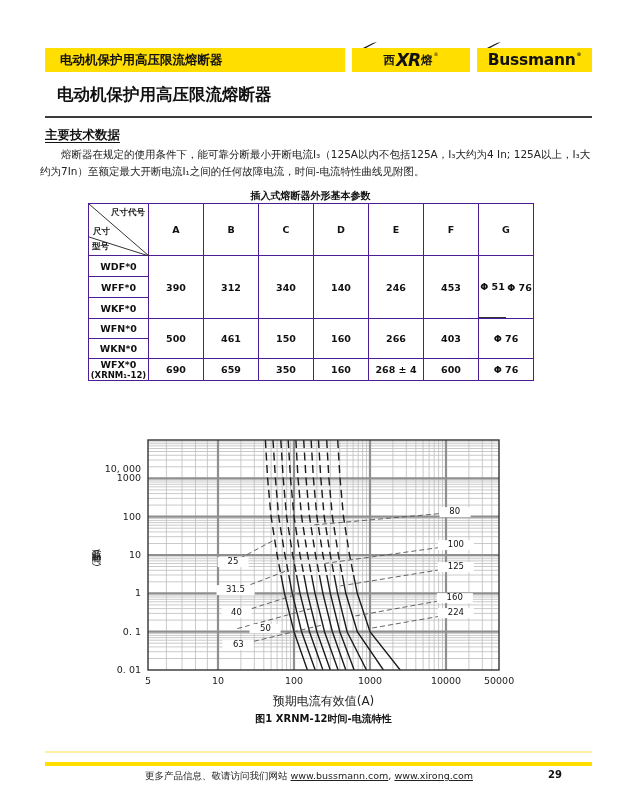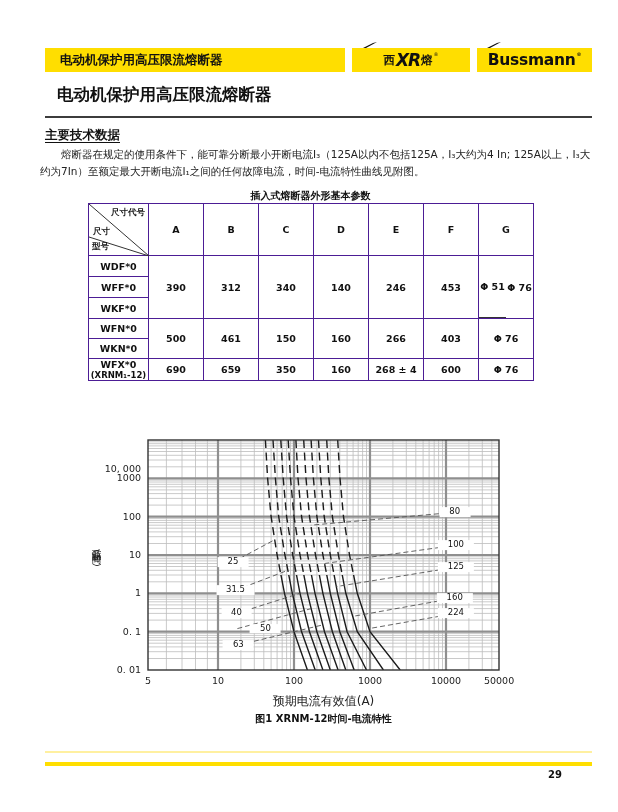--- a/index.html
+++ b/index.html
@@ -352,15 +352,18 @@
       <div class="clabel" style="left: 90.3px; top: 205px;">63</div>
       <div class="clabel" style="left: 306.7px; top: 72.3px;">80</div>
       <div class="clabel" style="left: 307.9px; top: 105.2px;">100</div>
       <div class="clabel" style="left: 307.9px; top: 127.2px;">125</div>
       <div class="clabel" style="left: 306.7px; top: 158.1px;">160</div>
       <div class="clabel" style="left: 307.9px; top: 173.4px;">224</div>
     </div>
 
   <div class="footer-rule-light"></div>
   <div class="footer-rule"></div>
+  <div class="footer-note">
+    <span>更多产品信息、敬请访问我们网站 </span><a href="#">www.bussmann.com</a><span>, </span><a href="#">www.xirong.com</a>
+  </div>
   <div class="page-number">29</div>
 
 </div>
 
 </body></html>

